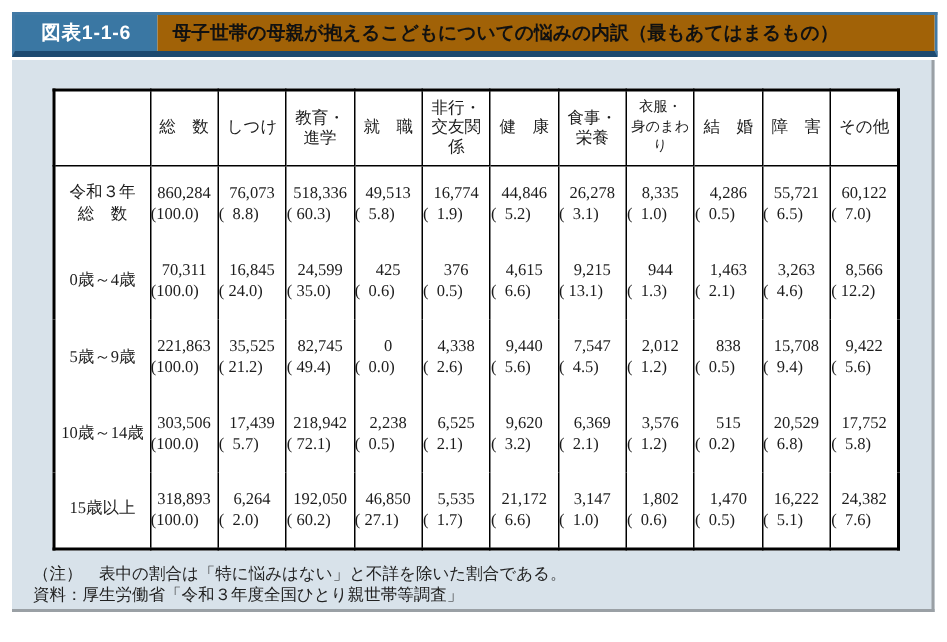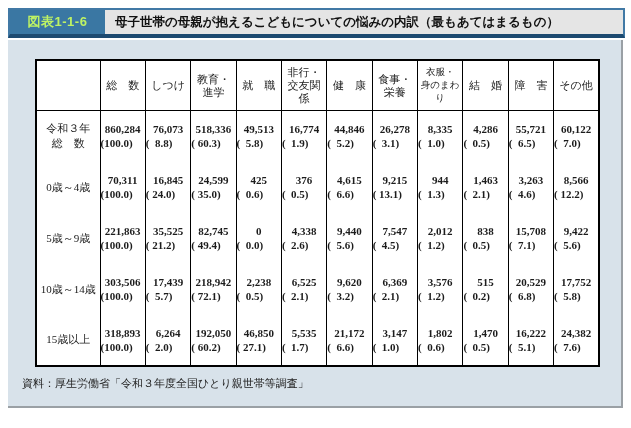--- a/index.html
+++ b/index.html
@@ -9,28 +9,28 @@
   }
 
   
   .fig-header {
     position:absolute; left:8px; top:8px; width:617px; height:30px;
     box-sizing:border-box; display:flex;
     border:2px solid #4179a5; border-bottom:4px solid #1d4a70;
     background:#ffffff;
   }
   .fig-label {
-    width:95px; background:#3a77a3; color:#bef264;
+    width:95px; background:#3a77a3; color:#ffffff;
     font-size:13px; font-weight:bold;
     display:flex; align-items:center; justify-content:center;
     letter-spacing:0.5px;
   }
   .fig-title {
     flex:1; display:flex; align-items:center; padding-left:10px;
-    font-size:12.5px; font-weight:bold; color:#111111; background:#e5e5e5;
+    font-size:12.5px; font-weight:bold; color:#111111; background:#a16207;
     white-space:nowrap;
   }
 
   
   .fig-body {
     position:absolute; left:8px; top:40px; width:615px; height:368px;
     box-sizing:border-box; background:#d8e2ea;
     border-right:2px solid #9aa0a5; border-bottom:2px solid #9aa0a5;
   }
 
@@ -47,21 +47,21 @@
     border-bottom:1px solid #000000; height:49px;
     font-size:11px; font-weight:normal; text-align:center;
     vertical-align:middle; white-space:pre-line; line-height:13px;
   }
   thead th.th-small { font-size:9.5px; }
   tbody tr { height:51px;margin-top:48px; }
   tbody th {
     font-weight:normal; font-size:11px; text-align:center;
     vertical-align:middle; white-space:pre-line; line-height:15px;
   }
-  td { vertical-align:middle;font-weight:bold; }
+  td { vertical-align:middle; }
   .n { font-size:11px; text-align:center; line-height:14px; white-space:pre; }
   .p { font-size:11px; line-height:14px; white-space:pre; }
 
   
   .notes {
     position:absolute; left:14px; top:336px;
     font-size:11px; color:#222222; line-height:14px;
     font-family:"Liberation Sans", sans-serif;
   }
 </style>
@@ -240,21 +240,21 @@
         <td>
             <div class="n">2,012</div>
             <div class="p">(  1.2)</div>
           </td>
         <td>
             <div class="n">838</div>
             <div class="p">(  0.5)</div>
           </td>
         <td>
             <div class="n">15,708</div>
-            <div class="p">(  7.1)</div>
+            <div class="p">(  9.4)</div>
           </td>
         <td>
             <div class="n">9,422</div>
             <div class="p">(  5.6)</div>
           </td>
       </tr>
       <tr>
         <th>10歳～14歳</th>
         <td>
             <div class="n">303,506</div>
@@ -345,16 +345,17 @@
           </td>
         <td>
             <div class="n">24,382</div>
             <div class="p">(  7.6)</div>
           </td>
       </tr>
     </tbody>
   </table>
 
   <div class="notes">
+    <div>（注）　表中の割合は「特に悩みはない」と不詳を除いた割合である。</div>
     <div>資料：厚生労働省「令和３年度全国ひとり親世帯等調査」</div>
   </div>
 
 </div>
 
 </body></html>

